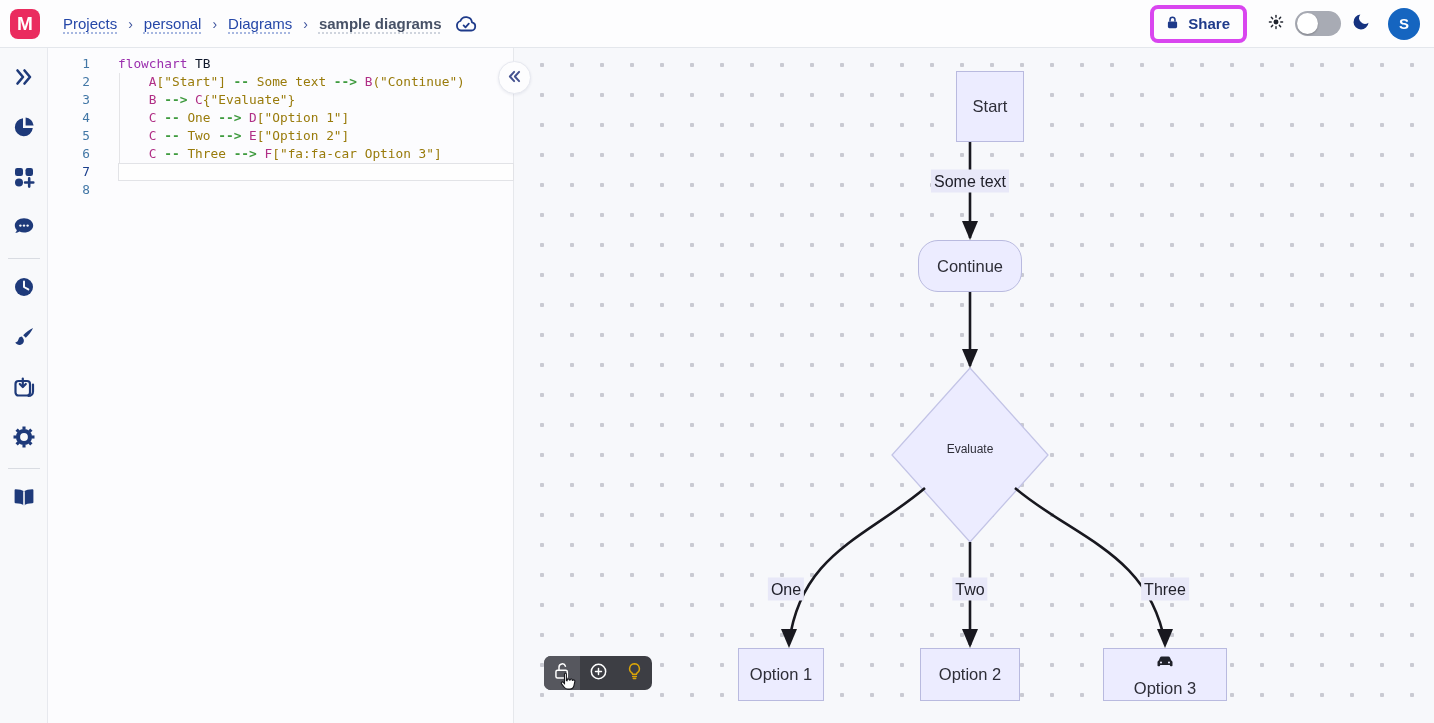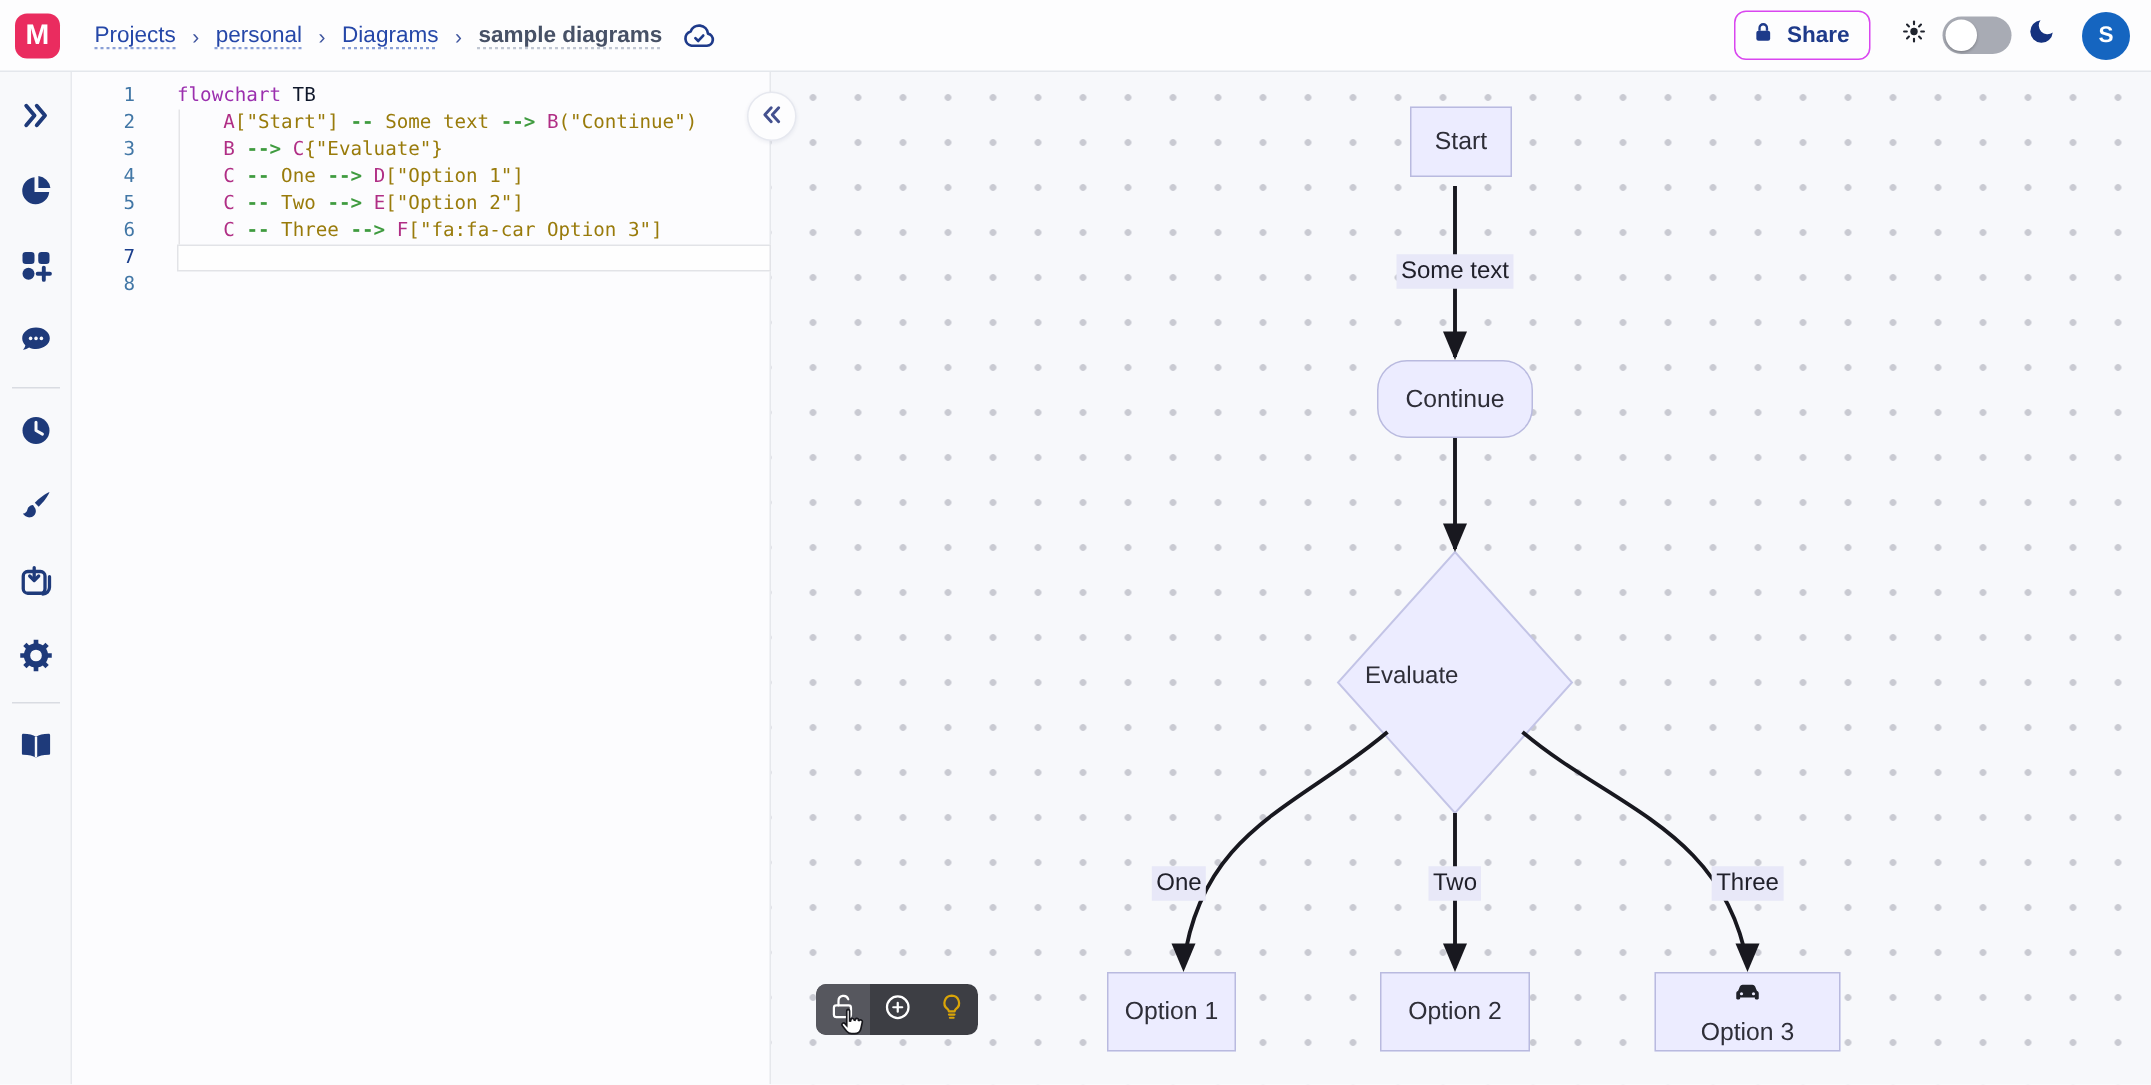--- a/index.html
+++ b/index.html
@@ -12,21 +12,21 @@
             display:flex; align-items:center; padding:0 14px 0 10px; }
   .logo { width:30px; height:30px; border-radius:8px; background:#ea2c5f; color:#fff;
           display:flex; align-items:center; justify-content:center; font-weight:bold;
           font-size:19px; cursor:pointer; }
   .breadcrumb { display:flex; align-items:center; gap:11px; margin-left:23px; font-size:15px; }
   .crumb-link { color:#2547a8; text-decoration:underline dotted #8aa0d6; text-underline-offset:4px; cursor:pointer; }
   .crumb-sep { color:#40569f; font-size:14px; }
   .crumb-current { color:#475166; font-weight:bold; text-decoration:underline dotted #c0c6d2; text-underline-offset:4px; }
   .cloud { margin-left:12px; display:flex; }
   .spacer { flex:1; }
-  .share-btn { display:flex; align-items:center; gap:7px; border:1px solid #d946ef; background:#fdfdfe;
+  .share-btn { display:flex; align-items:center; gap:7px; border:4px solid #d946ef; background:#fdfdfe;
                border-radius:8px; padding:5px 13px 5px 10px; color:#1e3a8a; font-weight:bold;
                font-size:15px; cursor:pointer; }
   .theme-group { display:flex; align-items:center; gap:10px; margin-left:20px; }
   .toggle { width:46px; height:25px; border-radius:13px; background:#a8abb4; position:relative; cursor:pointer; }
   .knob { position:absolute; left:2px; top:2px; width:21px; height:21px; border-radius:50%;
           background:#fff; box-shadow:0 1px 2px rgba(0,0,0,.25); }
   .avatar { width:32px; height:32px; border-radius:50%; background:#1565c0; color:#fff; margin-left:17px;
             display:flex; align-items:center; justify-content:center; font-size:15px; font-weight:bold; cursor:pointer; }
 
   
@@ -62,22 +62,22 @@
                   display:flex; align-items:center; justify-content:center; cursor:pointer; z-index:6; }
 
   
   .diagram { position:relative; flex:1; background:#f7f8fb;
              background-image:radial-gradient(#c9cad2 2px, transparent 2.5px);
              background-size:30px 30px; background-position:13px 2px; }
   .edges { position:absolute; left:0; top:0; }
   .dnode { position:absolute; background:#ececff; border:1px solid #b9badf; color:#2e2e38;
            display:flex; align-items:center; justify-content:center; gap:7px; font-size:16.5px; }
   .rounded { border-radius:20px; }
-  .diamond-label { position:absolute; left:396px; top:394px; width:120px; 
-                   color:#2e2e38; font-size:16px; }
+  .diamond-label { position:absolute; left:396px; top:394px; width:120px; text-align:center;
+                   color:#2e2e38; font-size:12px; }
   .elabel { position:absolute; transform:translate(-50%,-50%); background:#e8e8f8; color:#20202a;
             font-size:16px; padding:0 3px; line-height:23px; }
 
   
   .float-bar { position:absolute; left:30px; top:608px; width:108px; height:34px; border-radius:7px;
                background:#3d3e44; display:flex; overflow:hidden; }
   .fbtn { flex:1; display:flex; align-items:center; justify-content:center; cursor:pointer; background:none; border:none; }
   .fbtn.hovered { background:#56575e; }
   .cursor-hand { position:absolute; left:42px; top:622px; z-index:9; pointer-events:none; }
 </style>
@@ -274,21 +274,21 @@
 
         <g fill="#18181f">
           <polygon points="456,192 448,173 464,173"></polygon>
           <polygon points="456,320 448,301 464,301"></polygon>
           <polygon points="456,600 448,581 464,581"></polygon>
           <polygon points="275,600 267,581 283,581"></polygon>
           <polygon points="651,600 643,581 659,581"></polygon>
         </g>
       </svg>
 
-      <div class="dnode" style="left:426px; top:23px; width:68px; height:47px;">Start</div>
+      <div class="dnode" style="left:442px; top:23px; width:68px; height:71px;">Start</div>
       <div class="dnode rounded" style="left:404px; top:192px; width:104px; height:52px;">Continue</div>
       <div class="diamond-label">Evaluate</div>
       <div class="dnode" style="left:224px; top:600px; width:86px; height:53px;">Option 1</div>
       <div class="dnode" style="left:406px; top:600px; width:100px; height:53px;">Option 2</div>
       <div class="dnode" style="left:589px; top:600px; width:124px; height:53px;flex-direction:column;">
         <span style="display:flex;">
           <svg width="20" height="20" viewBox="0 0 24 24">
             <path d="M4.5 10.2 5.9 6.8A2.4 2.4 0 0 1 8.1 5.4h7.8a2.4 2.4 0 0 1 2.2 1.4l1.4 3.4c.9.3 1.5 1.1 1.5 2.1v3.9c0 .5-.4.9-.9.9h-1.3c-.5 0-.9-.4-.9-.9v-.7H6.1v.7c0 .5-.4.9-.9.9H3.9c-.5 0-.9-.4-.9-.9v-3.9c0-1 .6-1.8 1.5-2.1z" fill="#20222a"></path>
             <circle cx="7.2" cy="12.6" r="1.25" fill="#ececff"></circle>
             <circle cx="16.8" cy="12.6" r="1.25" fill="#ececff"></circle>

